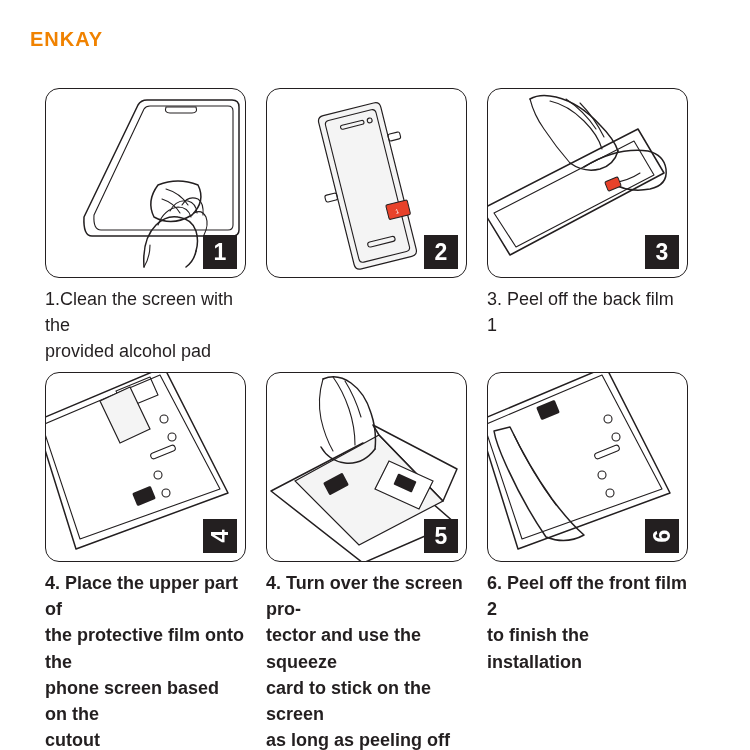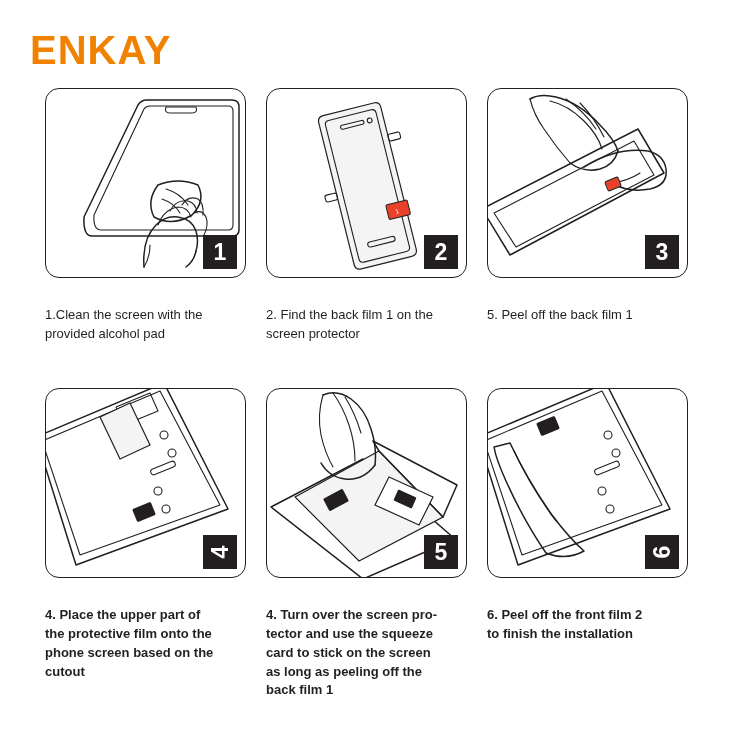--- a/index.html
+++ b/index.html
@@ -18,21 +18,21 @@
     position: relative;
     width: 750px;
     height: 750px;
     box-sizing: border-box;
   }
   
   .brand {
     position: absolute;
     left: 30px;
     top: 28px;
-    font-size: 40px;
+    font-size: 20px;
     font-weight: bold;
     letter-spacing: 1px;
     color: #f08200;
     font-family: "Liberation Sans", sans-serif;
   }
   
   .grid {
     position: absolute;
     left: 45px;
     top: 88px;
@@ -50,22 +50,22 @@
     position: relative;
     width: 201px;
     height: 190px;
     border: 1.6px solid #231f20;
     border-radius: 14px;
     box-sizing: border-box;
     overflow: hidden;
     background: #fff;
   }
   .caption {
-    margin-top: 28px;
-    font-size: 13px;
+    margin-top: 8px;
+    font-size: 18px;
     line-height: 1.45;
     color: #231f20;
     white-space: pre-line;
     min-height: 74px;
   }
   .row2 .caption { min-height: 96px; font-weight: bold; }
   .row1 { margin-bottom: 8px; }
   
   .badge {
     position: absolute;
@@ -159,22 +159,20 @@
             <text class="tiny" x="121" y="131" font-size="10" fill="#ffffff">1</text>
           </g>
 
           <g transform="rotate(-14 100 95)">
             <rect class="ln-thin" x="132" y="52" width="12" height="7" rx="2" fill="#ffffff"></rect>
             <rect class="ln-thin" x="56" y="96" width="12" height="7" rx="2" fill="#ffffff"></rect>
           </g>
         </svg>
         <div class="badge">2</div>
       </div>
-      <div class="caption">2. Find the back film 1 on the
-screen protector</div>
     </div>
 
     <div class="cell row1">
       <div class="panel">
         <svg class="art" viewBox="0 0 201 190">
 
           <path class="ln" d="M-6 120 L150 40 L176 84 L22 166 Z"></path>
           <path class="ln-thin" d="M6 124 L146 52 L166 86 L28 158 Z"></path>
 
           <path class="ln" d="M96 78 Q128 58 160 62 Q176 66 178 80 Q180 96 162 100 Q140 104 124 94"></path>
@@ -184,21 +182,21 @@
           <path class="ln" d="M130 62 Q126 76 112 80 Q96 84 82 74"></path>
           <path class="ln-thin" d="M62 12 Q80 16 96 32 Q110 46 114 60"></path>
           <path class="ln-thin" d="M78 10 Q96 22 108 40"></path>
           <path class="ln-thin" d="M92 14 Q106 28 116 48"></path>
           <path class="ln-thin" d="M42 10 Q46 26 56 40 Q68 58 82 74"></path>
 
           <rect class="tag-red" x="118" y="90" width="14" height="10" rx="1.5" transform="rotate(-22 125 95)"></rect>
         </svg>
         <div class="badge">3</div>
       </div>
-      <div class="caption">5. Peel off the back film 1</div>
+      <div class="caption">3. Peel off the back film 1</div>
     </div>
 
     <div class="cell row2">
       <div class="panel">
         <svg class="art" viewBox="0 0 201 190">
 
           <path class="ln" d="M-10 48 L118 -6 L182 120 L30 176 Z"></path>
           <path class="ln-thin" d="M-4 52 L114 2 L174 116 L34 166 Z"></path>
 
           <path class="ln-thin" d="M70 18 L104 4 L112 22 L78 36 Z"></path>

